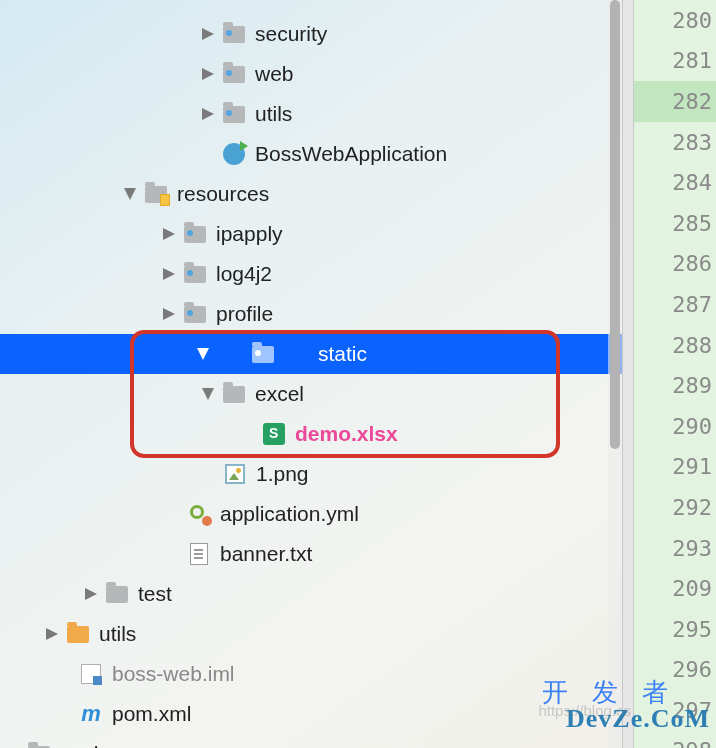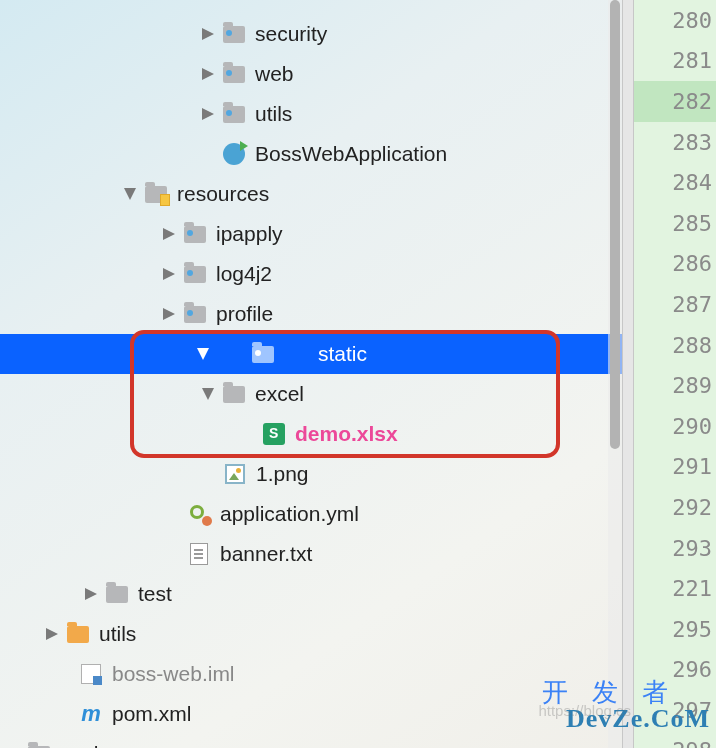--- a/index.html
+++ b/index.html
@@ -507,21 +507,21 @@
       <div class="gutter-row">284</div>
       <div class="gutter-row">285</div>
       <div class="gutter-row">286</div>
       <div class="gutter-row">287</div>
       <div class="gutter-row">288</div>
       <div class="gutter-row">289</div>
       <div class="gutter-row">290</div>
       <div class="gutter-row">291</div>
       <div class="gutter-row">292</div>
       <div class="gutter-row">293</div>
-      <div class="gutter-row">221</div>
+      <div class="gutter-row">209</div>
       <div class="gutter-row">295</div>
       <div class="gutter-row">296</div>
       <div class="gutter-row">297</div>
       <div class="gutter-row">298</div>
     </div>
 
 </div>
 
 <span class="watermark-cn">开发者</span>
 <span class="watermark-en">DevZe.CoM</span>

